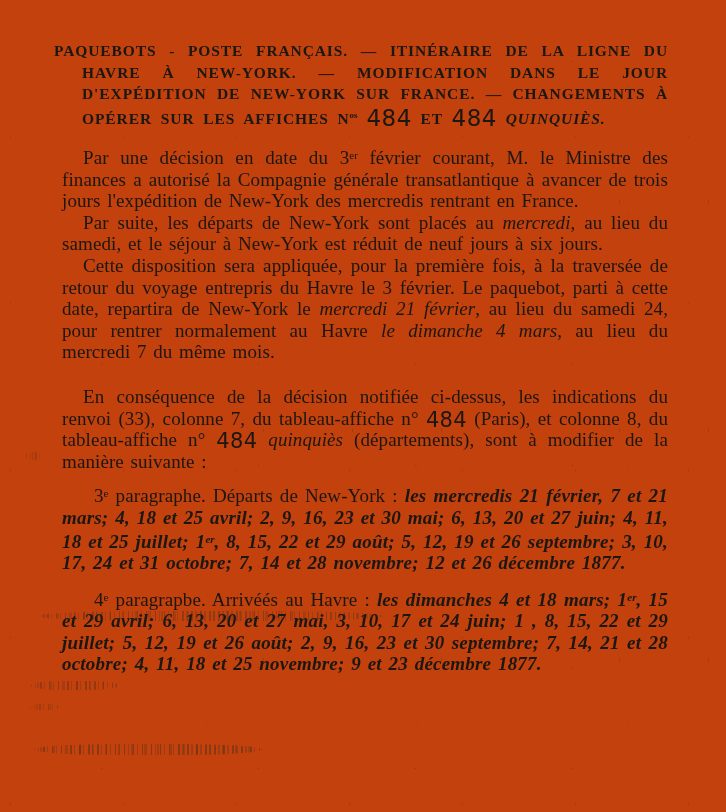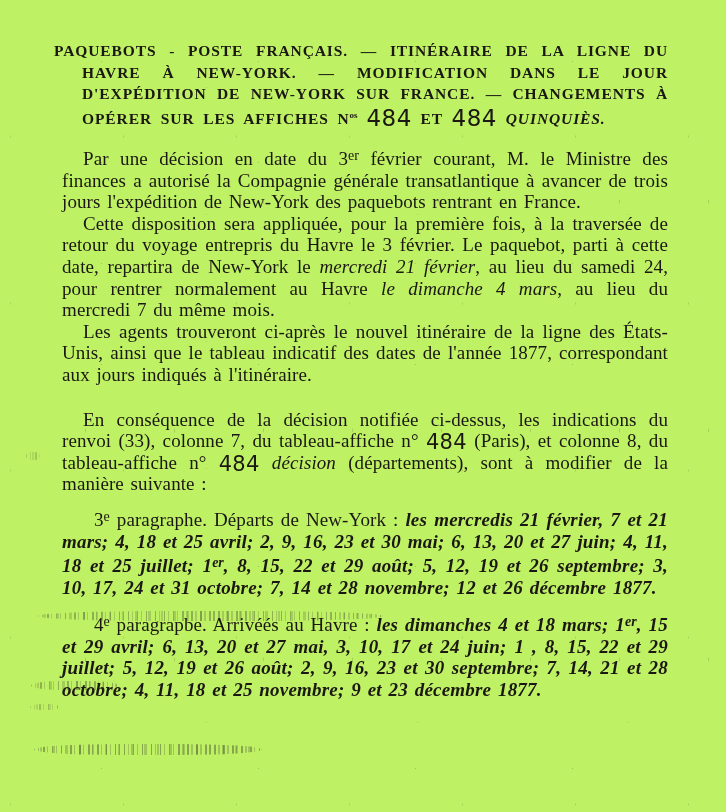--- a/index.html
+++ b/index.html
@@ -1,19 +1,19 @@
 <!DOCTYPE html>
 <html lang="fr"><head>
 <meta charset="utf-8">
 <style>
   html,body{margin:0;padding:0;background:#e8e8e8;}
   .page{
     position:relative;
     width:726px;height:812px;
-    background:#bef264;
+    background:#c2410c;
     overflow:hidden;
     font-family:"Liberation Serif", serif;
     color:#1b1712;
     box-sizing:border-box;
   }
   .content{
     position:absolute;
     left:62px; top:40px;
     width:606px;
   }
@@ -48,21 +48,21 @@
   .par{
     margin:0;
     font-size:19px;
     line-height:21.6px;
     text-align:justify;
     text-indent:21px;
     letter-spacing:0.1px;
     word-spacing:1.8px;
   }
   .par sup{
-    font-size:14px;
+    font-size:11px;
     vertical-align:5px;
     letter-spacing:0;
   }
   .it{font-style:italic;}
   .num-inline{
     font-family:"DejaVu Sans", sans-serif;
     font-size:21px;
     line-height:0;
     vertical-align:-2px;
     letter-spacing:0.3px;
@@ -120,28 +120,28 @@
   <div class="speckle"></div>
 
   <div class="content">
 
     <h1 class="heading"><span>PAQUEBOTS - POSTE FRANÇAIS. — ITINÉRAIRE DE LA LIGNE DU HAVRE À NEW-YORK. — MODIFICATION DANS LE JOUR D'EXPÉDITION DE NEW-YORK SUR FRANCE. — CHANGEMENTS À OPÉRER SUR LES AFFICHES N</span><sup class="hsup">os</sup>
       <span class="bignum">484</span>
       <span>ET</span>
       <span class="bignum">484</span>
       <span class="it-caps">QUINQUIÈS.</span></h1>
 
-    <p class="par"><span>Par une décision en date du 3</span><sup>er</sup><span> février courant, M. le Ministre des finances a autorisé la Compagnie générale transatlantique à avancer de trois jours l'expédition de New-York des paquebots rentrant en France.</span></p>
+    <p class="par"><span>Par une décision en date du 3</span><sup>er</sup><span> février courant, M. le Ministre des finances a autorisé la Compagnie générale transatlantique à avancer de trois jours l'expédition de New-York des mercredis rentrant en France.</span></p>
 
+    <p class="par"><span>Par suite, les départs de New-York sont placés au </span><span class="it">mercredi</span><span>, au lieu du samedi, et le séjour à New-York est réduit de neuf jours à six jours.</span></p>
 
     <p class="par"><span>Cette disposition sera appliquée, pour la première fois, à la traversée de retour du voyage entrepris du Havre le 3 février. Le paquebot, parti à cette date, repartira de New-York le </span><span class="it">mercredi 21 février</span><span>, au lieu du samedi 24, pour rentrer normalement au Havre </span><span class="it">le dimanche 4 mars</span><span>, au lieu du mercredi 7 du même mois.</span></p>
 
-    <p class="par"><span>Les agents trouveront ci-après le nouvel itinéraire de la ligne des États-Unis, ainsi que le tableau indicatif des dates de l'année 1877, correspondant aux jours indiqués à l'itinéraire.</span></p>
 
-    <p class="par par-gap-large"><span>En conséquence de la décision notifiée ci-dessus, les indications du renvoi (33), colonne 7, du tableau-affiche n° </span><span class="num-inline">484</span><span> (Paris), et colonne 8, du tableau-affiche n° </span><span class="num-inline">484</span><span class="it"> décision </span><span>(départements), sont à modifier de la manière suivante :</span></p>
+    <p class="par par-gap-large"><span>En conséquence de la décision notifiée ci-dessus, les indications du renvoi (33), colonne 7, du tableau-affiche n° </span><span class="num-inline">484</span><span> (Paris), et colonne 8, du tableau-affiche n° </span><span class="num-inline">484</span><span class="it"> quinquiès </span><span>(départements), sont à modifier de la manière suivante :</span></p>
 
     <p class="par par-dates par-gap-small"><span>3</span><sup>e</sup><span> paragraphe. Départs de New-York : </span><span class="dates"><span>les mercredis 21 février, 7 et 21 mars; 4, 18 et 25 avril; 2, 9, 16, 23 et 30 mai; 6, 13, 20 et 27 juin; 4, 11, 18 et 25 juillet; 1</span><sup>er</sup><span>, 8, 15, 22 et 29 août; 5, 12, 19 et 26 septembre; 3, 10, 17, 24 et 31 octobre; 7, 14 et 28 novembre; 12 et 26 décembre 1877.</span></span></p>
 
     <p class="par par-dates par-gap-med"><span>4</span><sup>e</sup><span> paragrapbe. Arrivéés au Havre : </span><span class="dates"><span>les dimanches 4 et 18 mars; 1</span><sup>er</sup><span>, 15 et 29 avril; 6, 13, 20 et 27 mai, 3, 10, 17 et 24 juin; 1 , 8, 15, 22 et 29 juillet; 5, 12, 19 et 26 août; 2, 9, 16, 23 et 30 septembre; 7, 14, 21 et 28 octobre; 4, 11, 18 et 25 novembre; 9 et 23 décembre 1877.</span></span></p>
 
   </div>
 
   <div class="smudge smudge-1"></div>
   <div class="smudge smudge-2"></div>
   <div class="smudge smudge-3"></div>

